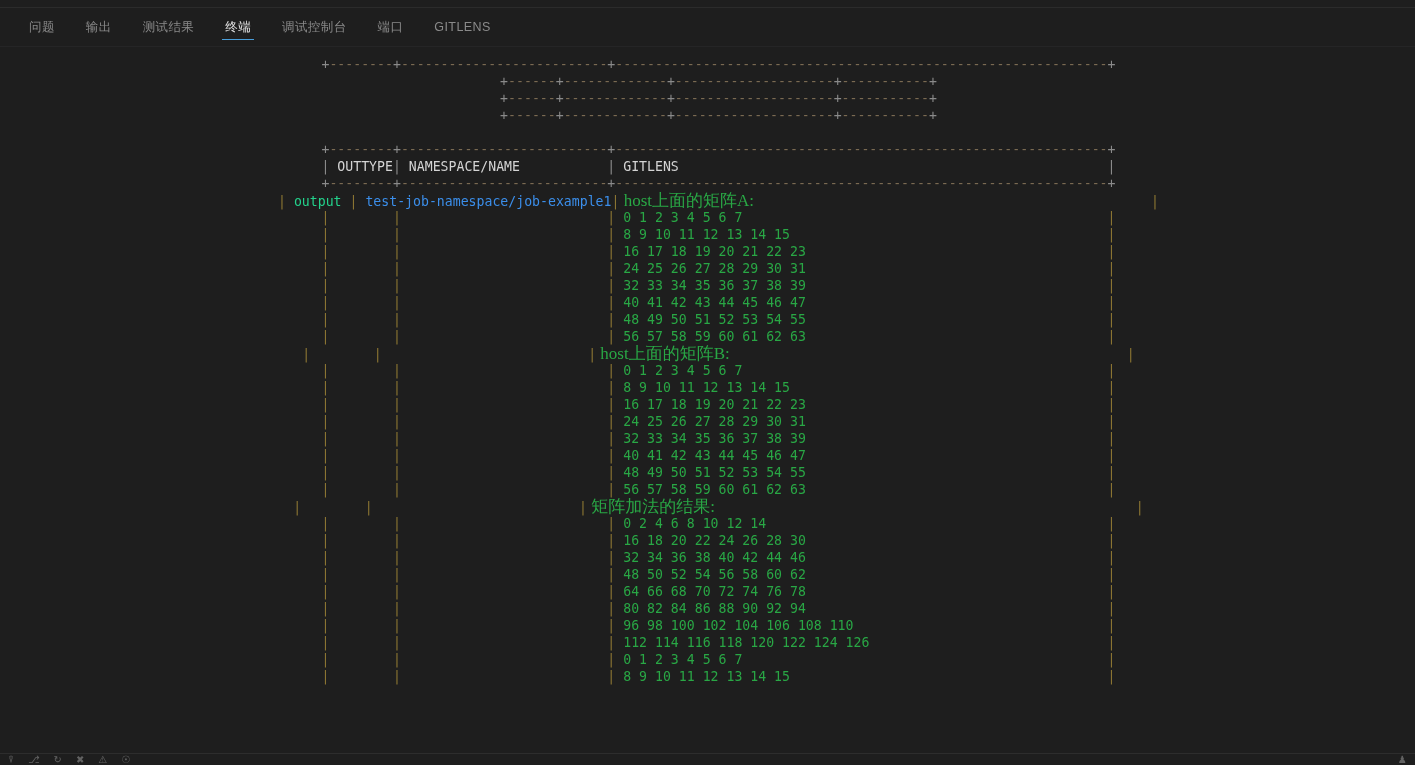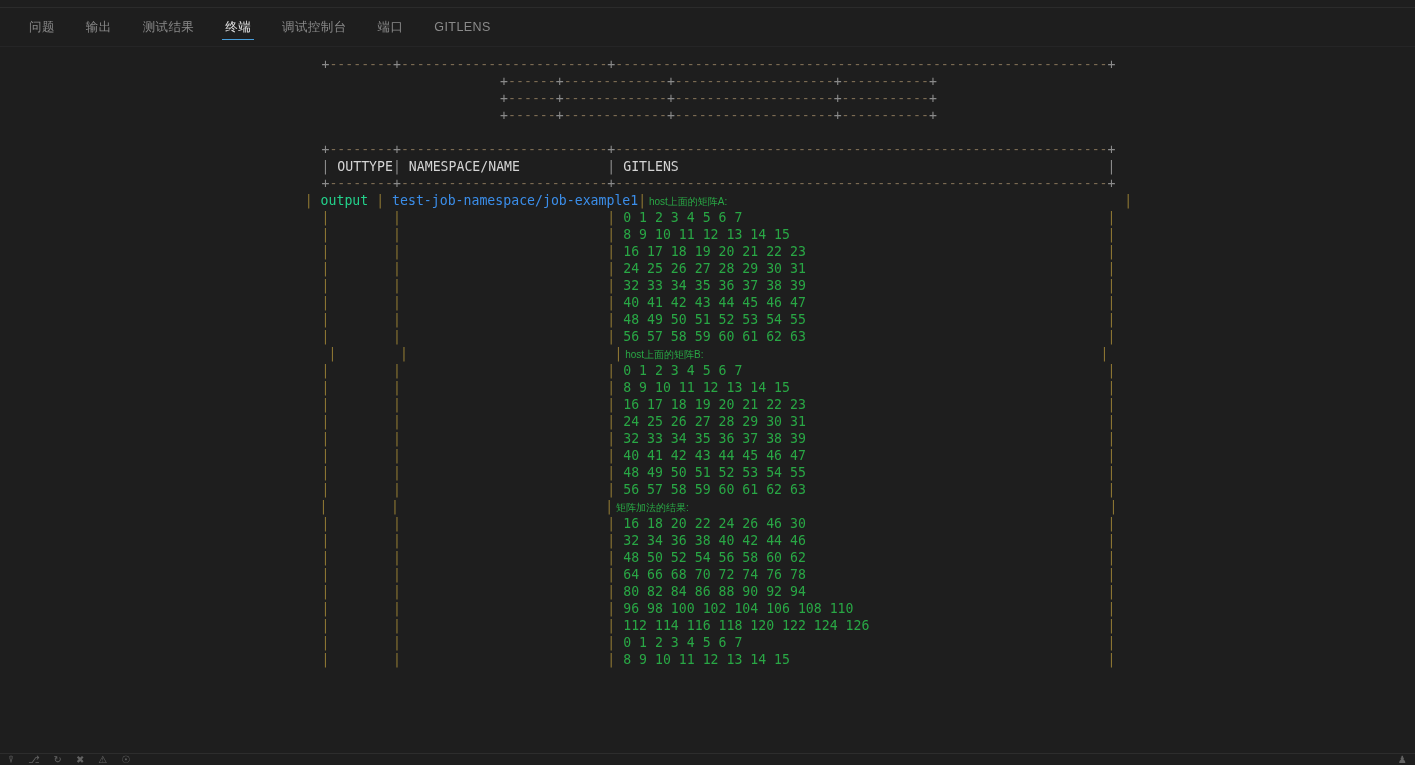--- a/index.html
+++ b/index.html
@@ -60,21 +60,21 @@
   .c-prompt-path{color:#3b8eea;font-weight:bold;}
   .c-prompt-rest{color:#cccccc;}
 
   .bullet{
     display:inline-block;width:7px;height:7px;border-radius:50%;
     background:#2f9e63;vertical-align:middle;margin-right:6px;margin-left:-14px;
     position:relative;top:-1px;
   }
 
   
-  .cjk{font-family:Liberation Sans, sans-serif;font-size:10px;}
+  .cjk{font-family:Liberation Serif, serif;font-size:17px;}
 
   
   .statusbar{
     flex:0 0 auto;height:11px;background:#1e1e1e;border-top:1px solid #2d2d2d;
     display:flex;align-items:center;overflow:hidden;
     font-family:"Liberation Sans","DejaVu Sans",sans-serif;font-size:10px;color:#9a9a9a;
   }
   .sb-left{display:flex;align-items:center;gap:14px;padding-left:8px;}
   .sb-right{margin-left:auto;display:flex;align-items:center;gap:12px;padding-right:8px;}
   .sb-item{white-space:nowrap;opacity:.55;}
@@ -135,21 +135,22 @@
         <div class="line"><span class="c-opipe">|</span><span>        </span><span class="c-opipe">|</span><span>                          </span><span class="c-opipe">|</span><span class="c-gterm cjk"> host上面的矩阵B:</span><span>                                                  </span><span class="c-opipe">|</span></div>
         <div class="line"><span class="c-opipe">|</span><span>        </span><span class="c-opipe">|</span><span>                          </span><span class="c-opipe">|</span><span class="c-gterm"> 0 1 2 3 4 5 6 7</span><span>                                              </span><span class="c-opipe">|</span></div>
         <div class="line"><span class="c-opipe">|</span><span>        </span><span class="c-opipe">|</span><span>                          </span><span class="c-opipe">|</span><span class="c-gterm"> 8 9 10 11 12 13 14 15</span><span>                                        </span><span class="c-opipe">|</span></div>
         <div class="line"><span class="c-opipe">|</span><span>        </span><span class="c-opipe">|</span><span>                          </span><span class="c-opipe">|</span><span class="c-gterm"> 16 17 18 19 20 21 22 23</span><span>                                      </span><span class="c-opipe">|</span></div>
         <div class="line"><span class="c-opipe">|</span><span>        </span><span class="c-opipe">|</span><span>                          </span><span class="c-opipe">|</span><span class="c-gterm"> 24 25 26 27 28 29 30 31</span><span>                                      </span><span class="c-opipe">|</span></div>
         <div class="line"><span class="c-opipe">|</span><span>        </span><span class="c-opipe">|</span><span>                          </span><span class="c-opipe">|</span><span class="c-gterm"> 32 33 34 35 36 37 38 39</span><span>                                      </span><span class="c-opipe">|</span></div>
         <div class="line"><span class="c-opipe">|</span><span>        </span><span class="c-opipe">|</span><span>                          </span><span class="c-opipe">|</span><span class="c-gterm"> 40 41 42 43 44 45 46 47</span><span>                                      </span><span class="c-opipe">|</span></div>
         <div class="line"><span class="c-opipe">|</span><span>        </span><span class="c-opipe">|</span><span>                          </span><span class="c-opipe">|</span><span class="c-gterm"> 48 49 50 51 52 53 54 55</span><span>                                      </span><span class="c-opipe">|</span></div>
         <div class="line"><span class="c-opipe">|</span><span>        </span><span class="c-opipe">|</span><span>                          </span><span class="c-opipe">|</span><span class="c-gterm"> 56 57 58 59 60 61 62 63</span><span>                                      </span><span class="c-opipe">|</span></div>
         <div class="line"><span class="c-opipe">|</span><span>        </span><span class="c-opipe">|</span><span>                          </span><span class="c-opipe">|</span><span class="c-gterm cjk"> 矩阵加法的结果:</span><span>                                                     </span><span class="c-opipe">|</span></div>
-        <div class="line"><span class="c-opipe">|</span><span>        </span><span class="c-opipe">|</span><span>                          </span><span class="c-opipe">|</span><span class="c-gterm"> 16 18 20 22 24 26 46 30</span><span>                                      </span><span class="c-opipe">|</span></div>
+        <div class="line"><span class="c-opipe">|</span><span>        </span><span class="c-opipe">|</span><span>                          </span><span class="c-opipe">|</span><span class="c-gterm"> 0 2 4 6 8 10 12 14</span><span>                                           </span><span class="c-opipe">|</span></div>
+        <div class="line"><span class="c-opipe">|</span><span>        </span><span class="c-opipe">|</span><span>                          </span><span class="c-opipe">|</span><span class="c-gterm"> 16 18 20 22 24 26 28 30</span><span>                                      </span><span class="c-opipe">|</span></div>
         <div class="line"><span class="c-opipe">|</span><span>        </span><span class="c-opipe">|</span><span>                          </span><span class="c-opipe">|</span><span class="c-gterm"> 32 34 36 38 40 42 44 46</span><span>                                      </span><span class="c-opipe">|</span></div>
         <div class="line"><span class="c-opipe">|</span><span>        </span><span class="c-opipe">|</span><span>                          </span><span class="c-opipe">|</span><span class="c-gterm"> 48 50 52 54 56 58 60 62</span><span>                                      </span><span class="c-opipe">|</span></div>
         <div class="line"><span class="c-opipe">|</span><span>        </span><span class="c-opipe">|</span><span>                          </span><span class="c-opipe">|</span><span class="c-gterm"> 64 66 68 70 72 74 76 78</span><span>                                      </span><span class="c-opipe">|</span></div>
         <div class="line"><span class="c-opipe">|</span><span>        </span><span class="c-opipe">|</span><span>                          </span><span class="c-opipe">|</span><span class="c-gterm"> 80 82 84 86 88 90 92 94</span><span>                                      </span><span class="c-opipe">|</span></div>
         <div class="line"><span class="c-opipe">|</span><span>        </span><span class="c-opipe">|</span><span>                          </span><span class="c-opipe">|</span><span class="c-gterm"> 96 98 100 102 104 106 108 110</span><span>                                </span><span class="c-opipe">|</span></div>
         <div class="line"><span class="c-opipe">|</span><span>        </span><span class="c-opipe">|</span><span>                          </span><span class="c-opipe">|</span><span class="c-gterm"> 112 114 116 118 120 122 124 126</span><span>                              </span><span class="c-opipe">|</span></div>
         <div class="line"><span class="c-opipe">|</span><span>        </span><span class="c-opipe">|</span><span>                          </span><span class="c-opipe">|</span><span class="c-gterm"> 0 1 2 3 4 5 6 7</span><span>                                              </span><span class="c-opipe">|</span></div>
         <div class="line"><span class="c-opipe">|</span><span>        </span><span class="c-opipe">|</span><span>                          </span><span class="c-opipe">|</span><span class="c-gterm"> 8 9 10 11 12 13 14 15</span><span>                                        </span><span class="c-opipe">|</span></div>
       </div>
     <div class="scrollbar-col"></div>

